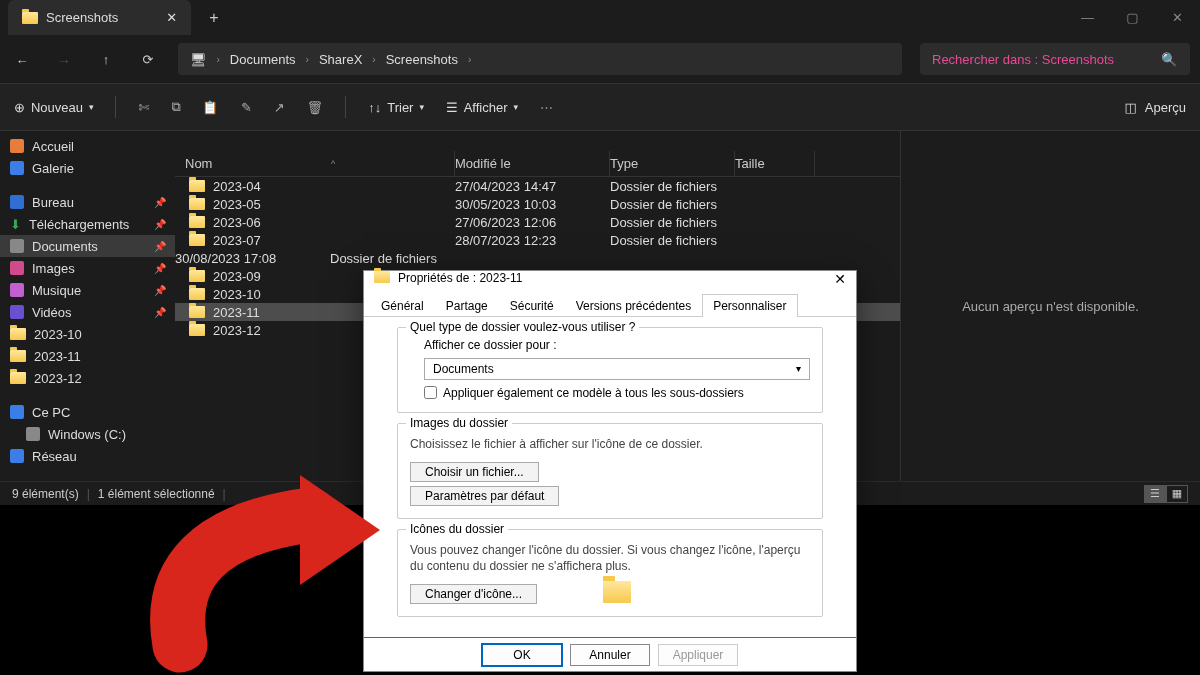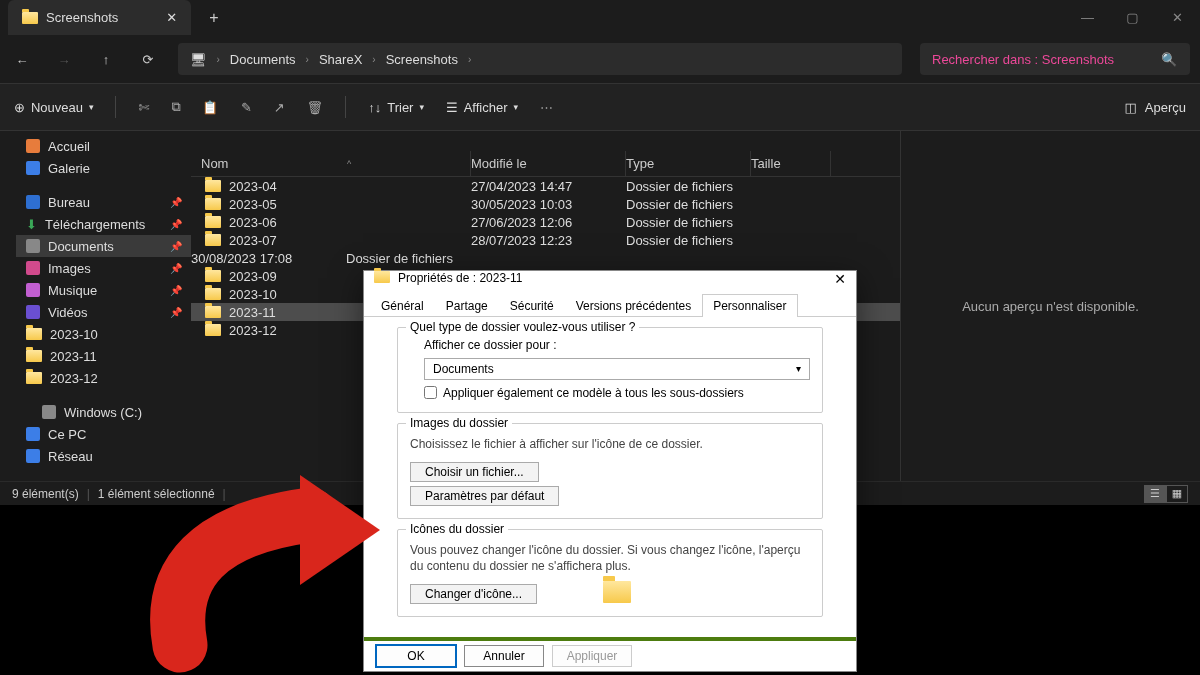--- a/index.html
+++ b/index.html
@@ -21,21 +21,21 @@
   .search { width: 270px; height: 32px; background: #2c2c2c; border-radius: 4px; display: flex; align-items: center; padding: 0 12px; color: #ec4899; }
   .search span:last-child { margin-left: auto; }
   
   .toolbar { height: 48px; display: flex; align-items: center; padding: 0 14px; gap: 22px; border-top: 1px solid #333; border-bottom: 1px solid #333; background: #222; }
   .tb-new { display: flex; align-items: center; gap: 6px; }
   .tb-sep { width: 1px; height: 22px; background: #444; }
   .tb-icon { color: #aaa; }
   .tb-right { margin-left: auto; display: flex; align-items: center; gap: 8px; }
   
   .main { flex: 1; display: flex; overflow: hidden; }
-  .sidebar { width: 175px; padding: 4px 0; overflow-y: auto; margin-left: 16px; }
+  .sidebar { width: 175px; padding: 4px 0; overflow-y: auto; }
   .sb-item { display: flex; align-items: center; gap: 8px; padding: 2px 10px; height: 22px; position: relative; }
   .sb-item.selected { background: #3a3a3a; }
   .sb-item .pin { position: absolute; right: 8px; color: #888; font-size: 10px; }
   .sb-sep { height: 12px; }
   .content { flex: 1; display: flex; }
   .filelist { flex: 1; margin-top: 20px; }
   .cols { display: flex; height: 26px; align-items: center; border-bottom: 1px solid #333; color: #ccc; }
   .col-name { width: 280px; padding-left: 10px; display:flex; align-items:center; }
   .col-mod  { width: 155px; }
   .col-type { width: 125px; }
@@ -77,21 +77,21 @@
   .dlg-tab.active { border-color:#ccc; background:#fff; }
   .dlg-body { flex:1; padding: 10px 33px; }
   .group { border: 1px solid #ccc; border-radius: 2px; padding: 10px 12px 12px; margin-bottom: 10px; position: relative; }
   .group > .legend { position: absolute; top: -8px; left: 8px; background: #fff; padding: 0 4px; font-size: 12px; }
   .group .indent { padding-left: 14px; }
   .select { width: 100%; height: 22px; border: 1px solid #aaa; display:flex; align-items:center; padding:0 8px; margin: 6px 0; justify-content: space-between; }
   .chk { display:flex; align-items:center; gap:6px; margin-top:4px; }
   .chk input { width:13px; height:13px; }
   .btn-small { border: 1px solid #aaa; background:#f3f3f3; padding: 2px 14px; margin: 4px 2px 0 0; display:inline-block; }
   .desc { color:#444; margin: 2px 0 6px; line-height: 1.35; }
-  .dlg-buttons { height: 40px; display:flex; align-items:center; justify-content:flex-start; gap:8px; padding: 0 12px; border-top: 4px solid #4d7c0f; }
+  .dlg-buttons { height: 40px; display:flex; align-items:center; justify-content:center; gap:8px; padding: 0 12px; border-top: 1px solid #4d7c0f; }
   .dlg-btn { width: 80px; height: 22px; border: 1px solid #888; background:#fdfdfd; display:flex; align-items:center; justify-content:center; }
   .dlg-btn.primary { border: 1px solid #0067c0; outline: 1px solid #0067c0; }
   .dlg-btn.disabled { color:#999; border-color:#ccc; }
   
   .arrow { position:absolute; left:150px; top:455px; pointer-events:none; }
 </style>
 </head>
 <body>
 
 <div class="explorer">
@@ -209,27 +209,27 @@
         </div>
       <div class="sb-item">
           <span class="folder-icon"></span>
           <span>2023-11</span>
         </div>
       <div class="sb-item">
           <span class="folder-icon"></span>
           <span>2023-12</span>
         </div>
       <div class="sb-sep"></div>
+      <div class="sb-item">
+          <span class="ico pc"></span>
+          <span>Ce PC</span>
+        </div>
       <div class="sb-item" style="padding-left:26px;">
           <span class="ico disk"></span>
           <span>Windows (C:)</span>
-        </div>
-      <div class="sb-item">
-          <span class="ico pc"></span>
-          <span>Ce PC</span>
         </div>
       <div class="sb-item">
           <span class="ico net"></span>
           <span>Réseau</span>
         </div>
     </div>
 
     <div class="content">
       <div class="filelist">
         <div class="cols">

